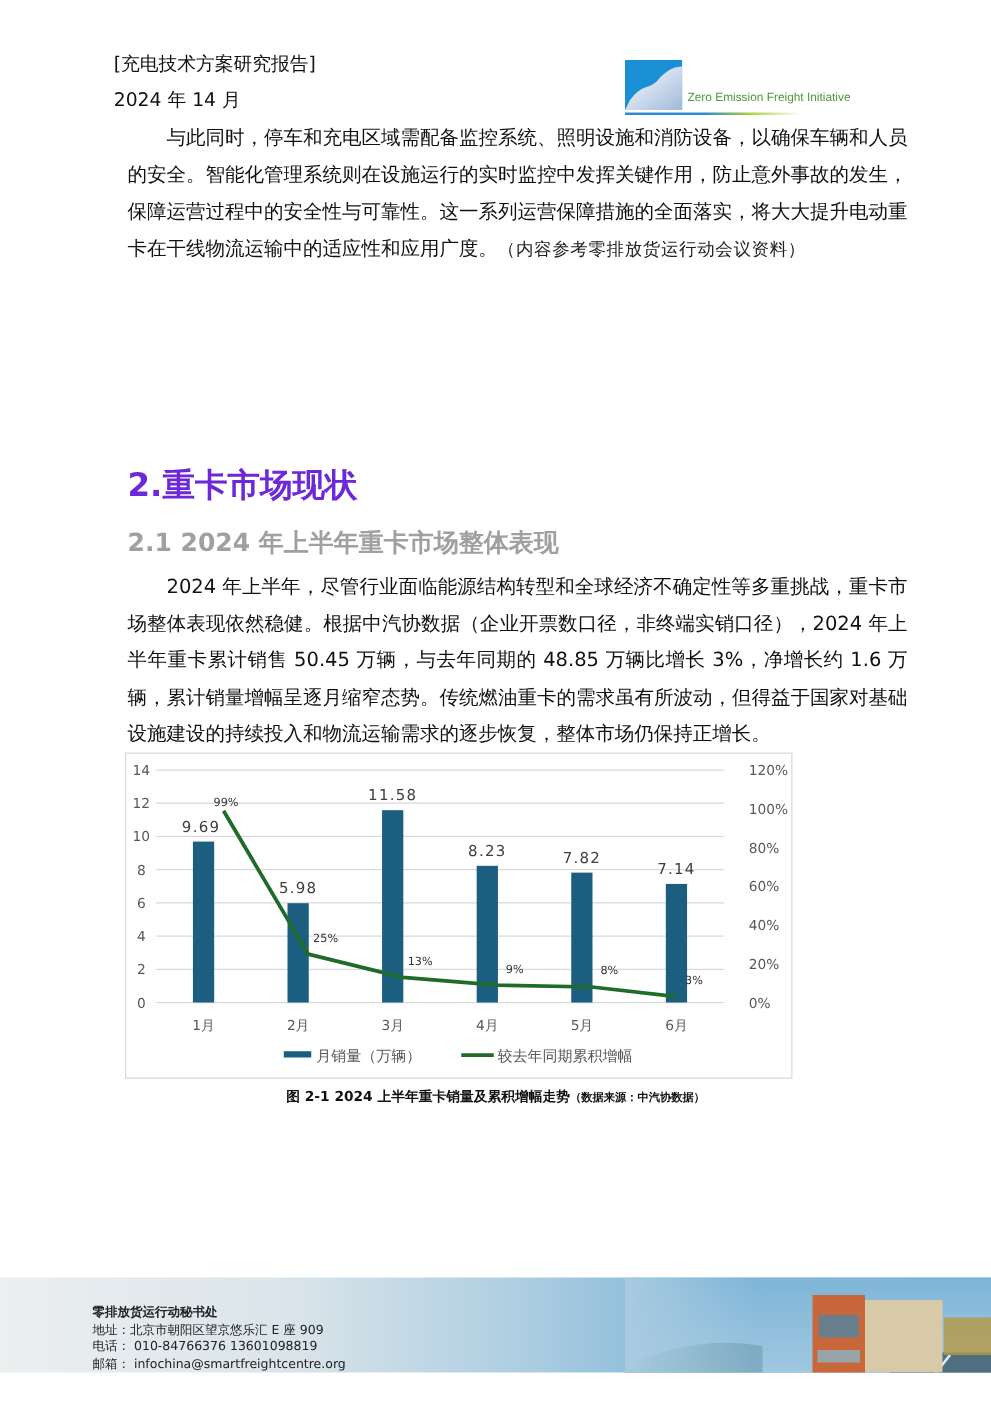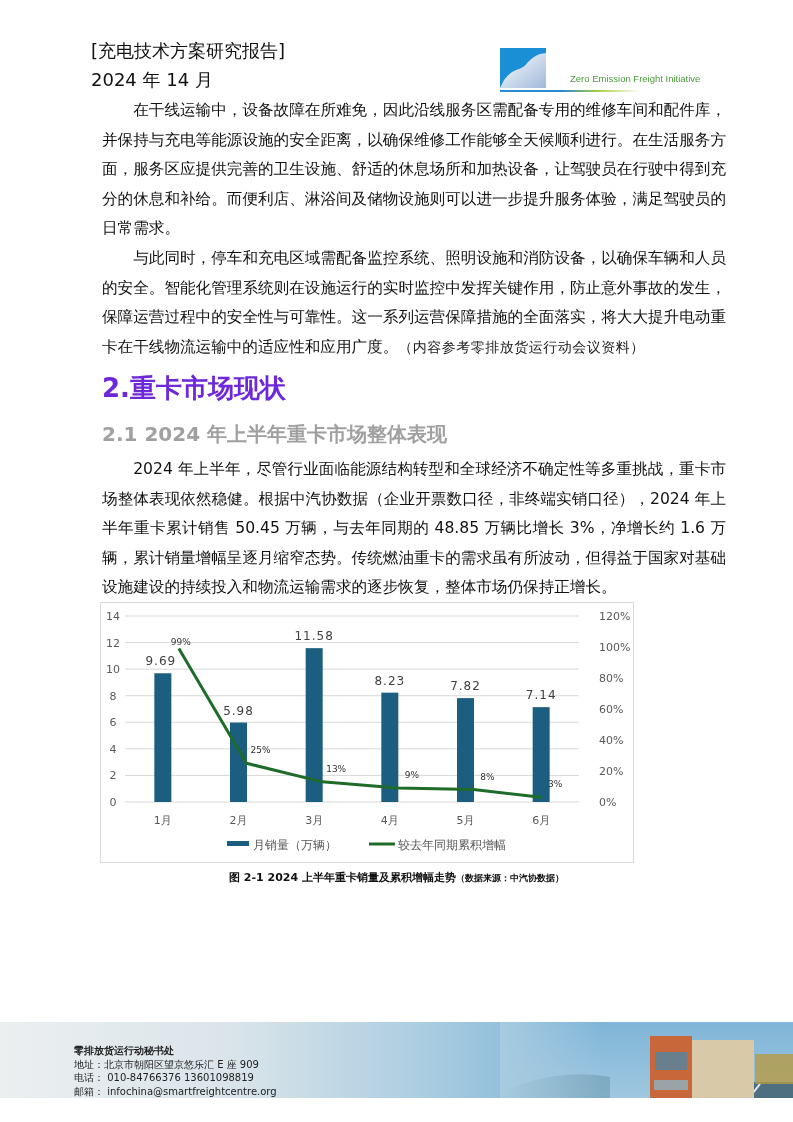--- a/index.html
+++ b/index.html
@@ -1,23 +1,23 @@
 <!DOCTYPE html>
 <html><head>
 <meta charset="utf-8">
 <style>
   html, body { margin:0; padding:0; background:#ffffff; }
   body { width:793px; height:1122px; position:relative; overflow:hidden;
          font-family:"DejaVu Sans","Liberation Sans",sans-serif; color:#111; }
   .abs { position:absolute; }
-  .hdr { font-size:18px; color:#111; line-height:20px; }
+  .hdr { font-size:15px; color:#111; line-height:20px; }
   .logo { position:absolute; left:500px; top:48px; width:215px; height:48px; }
   .logo-mark { position:absolute; left:0; top:0; width:46px; height:40px; overflow:hidden; }
   .logo-cn { position:absolute; left:53px; top:-2px; font-size:21px; color:#4a9a3a; letter-spacing:1px; white-space:nowrap; }
-  .logo-en { position:absolute; left:70px; top:25px; font-size:9.5px; color:#4a9a3a; white-space:nowrap; font-family:"Liberation Sans",sans-serif;text-align:right; }
+  .logo-en { position:absolute; left:50px; top:25px; font-size:9.5px; color:#4a9a3a; white-space:nowrap; font-family:"Liberation Sans",sans-serif;text-align:right; }
   .logo-dash { position:absolute; left:0; top:42px; width:140px; height:2px;
                background:linear-gradient(90deg,#2c8bd0 0%,#2c8bd0 45%,#a8cf3c 70%,rgba(255,255,255,0) 100%); }
   .para { position:absolute; left:102px; width:624px; font-size:15.6px; line-height:29.6px; color:#111; text-align:justify; }
   .para p { margin:0; text-indent:2em; }
   .note { font-size:14px; color:#222; letter-spacing:0.5px; }
   .h2 { position:absolute; left:102px; top:371px; font-size:26px; font-weight:bold; color:#6d28d9; }
   .h3 { position:absolute; left:102px; top:421px; font-size:20px; font-weight:bold; color:#a0a0a0; }
   .chart-box { position:absolute; left:100px; top:602px; width:532px; height:259px; border:1px solid #d9d9d9; background:#fff; }
   .caption { position:absolute; left:0; width:793px; top:870px; text-align:center; font-size:11px; font-weight:bold; color:#111; }
   .caption .src { font-size:9px; font-weight:bold; }
@@ -44,21 +44,20 @@
       </defs>
       <rect x="0" y="0" width="46" height="40" fill="#1a8fd6"></rect>
       <path d="M0,40 L4,32 Q10,24 16,22 Q24,20 28,14 Q34,8 40,6 L46,5 L46,40 Z" fill="url(#lg1)"></path>
     </svg>
   </div>
   <div class="logo-en">Zero Emission Freight Initiative</div>
   <div class="logo-dash"></div>
 </div>
 
 <div class="para" style="top:96px;">
-  <p>在干线运输中，设备故障在所难免，因此沿线服务区需配备专用的维修车间和配件库，并保持与充电等能源设施的安全距离，以确保维修工作能够全天候顺利进行。在生活服务方面，服务区应提供完善的卫生设施、舒适的休息场所和加热设备，让驾驶员在行驶中得到充分的休息和补给。而便利店、淋浴间及储物设施则可以进一步提升服务体验，满足驾驶员的日常需求。</p>
   <p><span>与此同时，停车和充电区域需配备监控系统、照明设施和消防设备，以确保车辆和人员的安全。智能化管理系统则在设施运行的实时监控中发挥关键作用，防止意外事故的发生，保障运营过程中的安全性与可靠性。这一系列运营保障措施的全面落实，将大大提升电动重卡在干线物流运输中的适应性和应用广度。</span><span class="note">（内容参考零排放货运行动会议资料）</span></p>
 </div>
 
 <div class="h2">2.重卡市场现状</div>
 <div class="h3">2.1 2024 年上半年重卡市场整体表现</div>
 
 <div class="para" style="top:455px;">
   <p>2024 年上半年，尽管行业面临能源结构转型和全球经济不确定性等多重挑战，重卡市场整体表现依然稳健。根据中汽协数据（企业开票数口径，非终端实销口径），2024 年上半年重卡累计销售 50.45 万辆，与去年同期的 48.85 万辆比增长 3%，净增长约 1.6 万辆，累计销量增幅呈逐月缩窄态势。传统燃油重卡的需求虽有所波动，但得益于国家对基础设施建设的持续投入和物流运输需求的逐步恢复，整体市场仍保持正增长。</p>
 </div>
 

